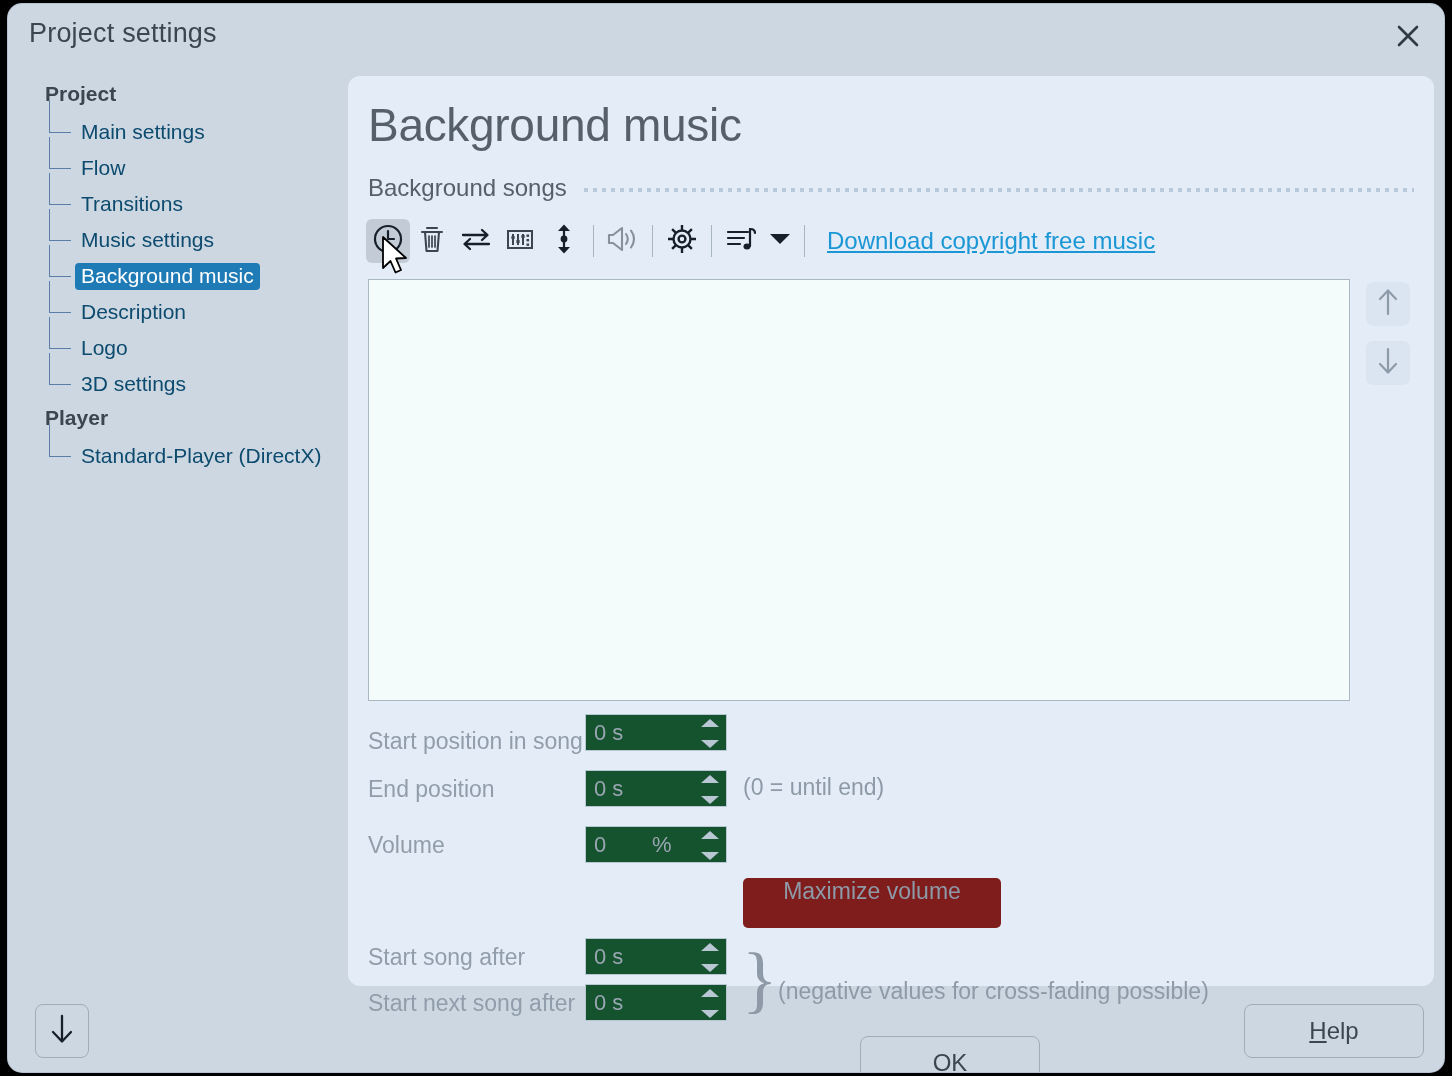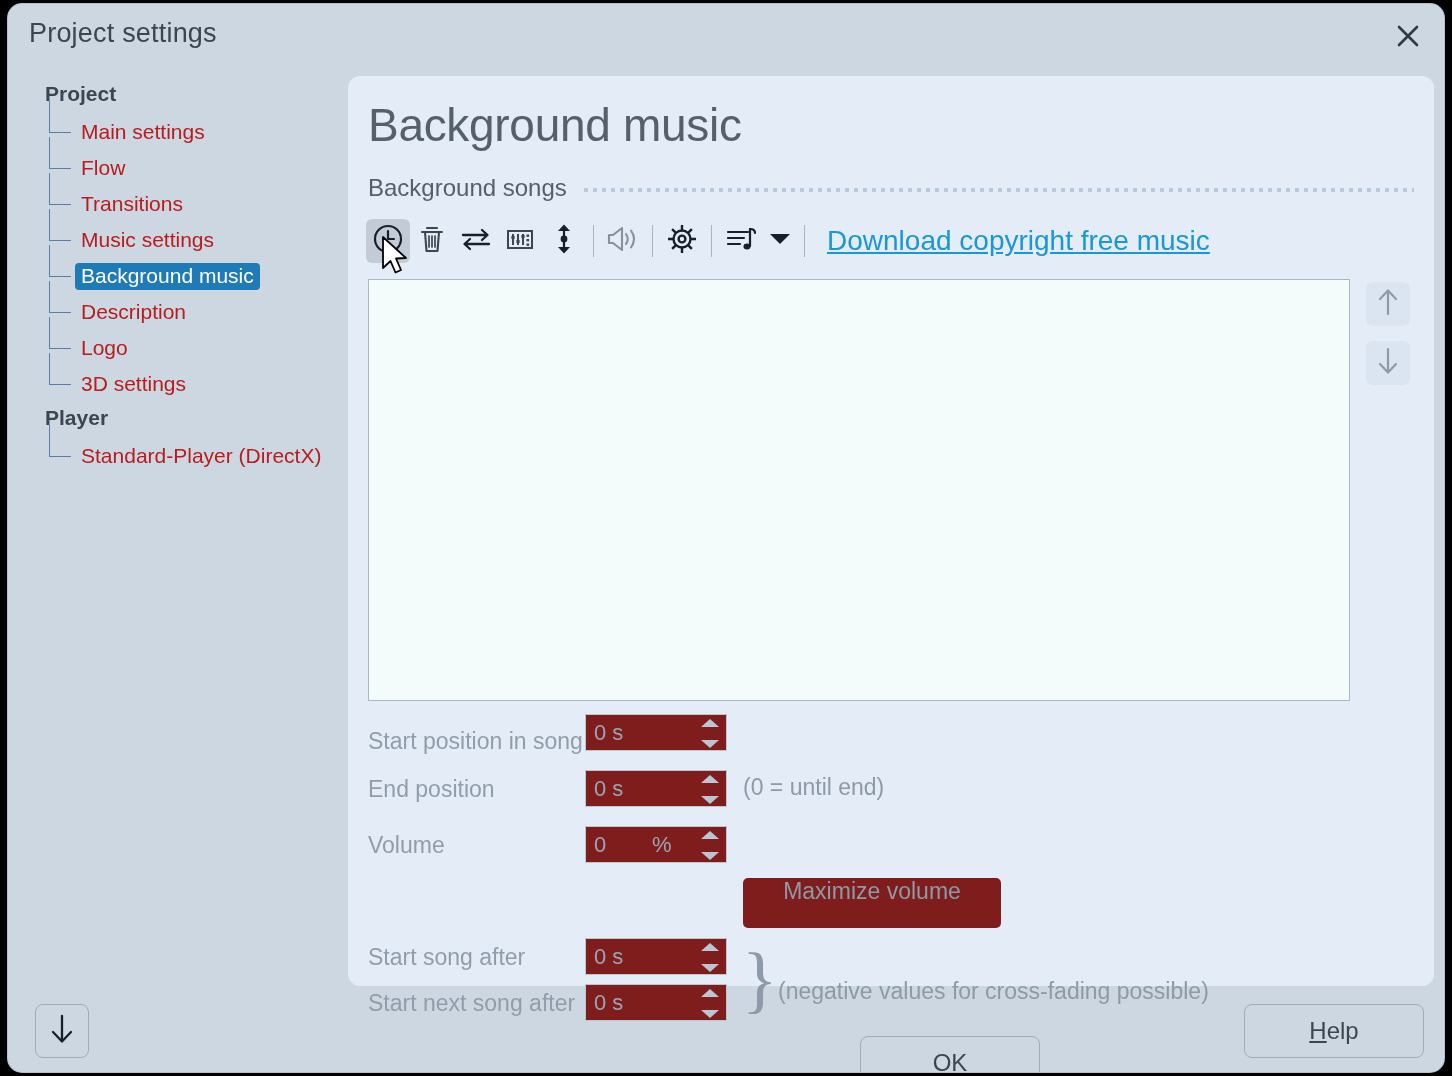--- a/index.html
+++ b/index.html
@@ -105,21 +105,21 @@
     content: "";
     position: absolute;
     left: 1px;
     top: 15px;
     width: 22px;
     height: 1px;
     background: #5b7ea8;
   }
   .tree-label {
     font-size: 21px;
-    color: #b91c1c;
+    color: #0c4a6e;
     padding: 2px 6px 4px 6px;
     border-radius: 4px;
     line-height: 1;
   }
   .tree-item.selected .tree-label {
     background: #1f7bb6;
     color: #ffffff;
   }
 
   
@@ -200,21 +200,21 @@
     width: 34px;
     height: 44px;
     display: flex;
     align-items: center;
     justify-content: center;
     cursor: pointer;
     flex: 0 0 auto;
   }
   #download-link {
     margin-left: 15px;
-    font-size: 28px;
+    font-size: 24px;
     color: #1a97d4;
     text-decoration: underline;
     white-space: nowrap;
     cursor: pointer;
     font-family: "Liberation Sans Narrow", "Liberation Sans", sans-serif;
   }
 
   
   #song-list {
     position: absolute;
@@ -262,21 +262,21 @@
     color: #919daa;
     white-space: nowrap;
     font-family: "Liberation Sans Narrow", "Liberation Sans", sans-serif;
   }
   .spin {
     position: absolute;
     left: 217px;
     width: 142px;
     height: 37px;
     border: 1px solid #b9c6d4;
-    background: #7f1d1d;
+    background: #14532d;
     box-sizing: border-box;
     display: flex;
     align-items: center;
     cursor: text;
   }
   .spin-value {
     font-size: 22px;
     color: #9aa6b3;
     padding-left: 8px;
     white-space: nowrap;

